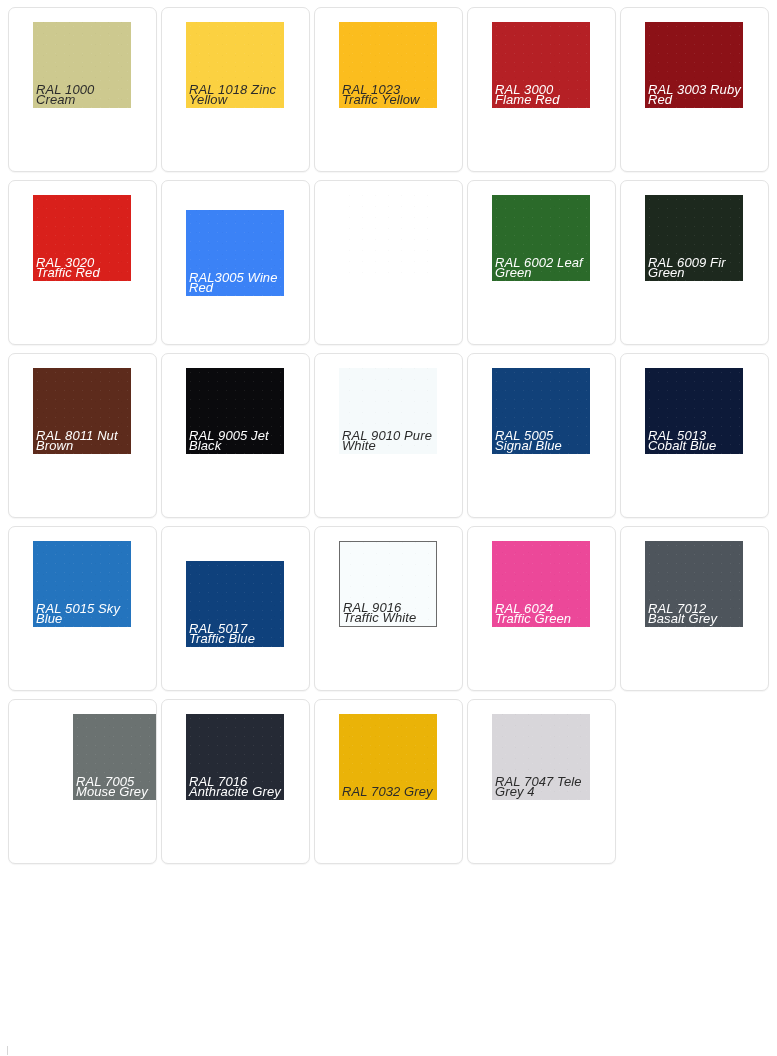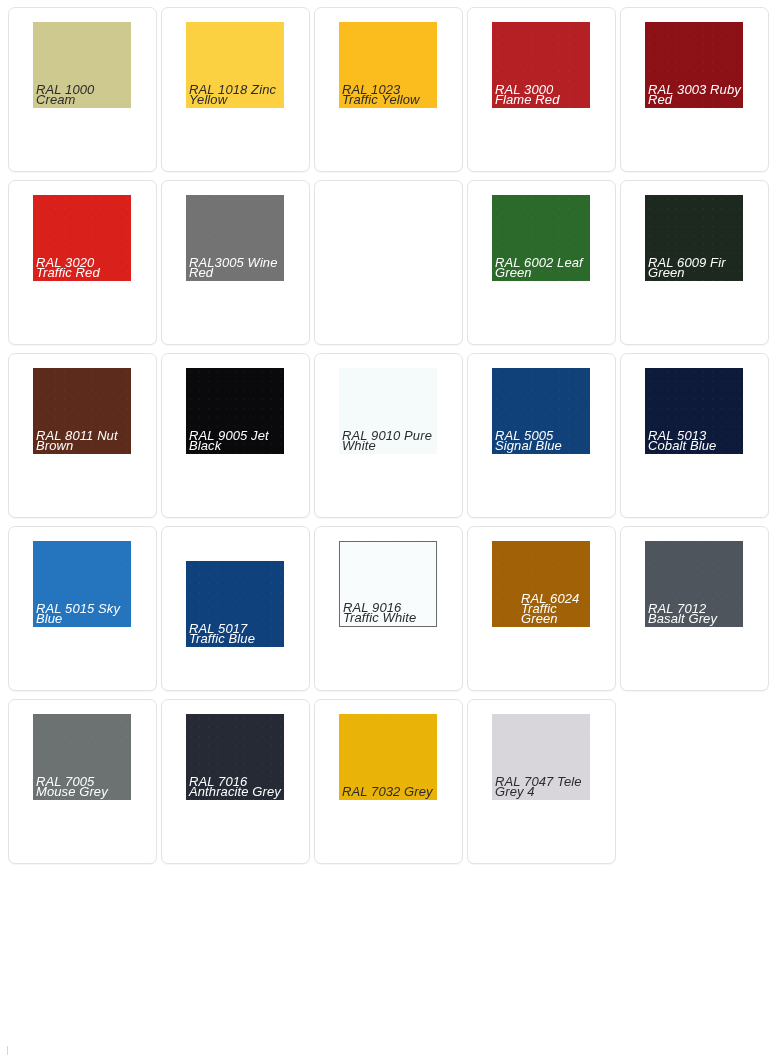--- a/index.html
+++ b/index.html
@@ -127,21 +127,21 @@
         <span class="swatch-label label-light">RAL 3003 Ruby Red</span>
       </div>
     </div>
     <div class="swatch-card">
       <div class="swatch-chip" style="background: rgb(217, 32, 27);">
         <span class="grain"></span>
         <span class="swatch-label label-light">RAL 3020 Traffic Red</span>
       </div>
     </div>
     <div class="swatch-card">
-      <div class="swatch-chip" style="background: #737373;">
+      <div class="swatch-chip" style="background: #3b82f6; margin-top: 15px;">
         <span class="grain"></span>
         <span class="swatch-label label-light">RAL3005 Wine Red</span>
       </div>
     </div>
     <div class="swatch-card">
       <div class="swatch-chip">
         <span class="grain"></span>
         <span class="swatch-label label-light">RAL 6005 Moss Green</span>
       </div>
     </div>
@@ -199,33 +199,33 @@
         <span class="swatch-label label-light">RAL 5017 Traffic Blue</span>
       </div>
     </div>
     <div class="swatch-card">
       <div class="swatch-chip bordered" style="background: rgb(248, 252, 253);">
         <span class="grain"></span>
         <span class="swatch-label label-dark">RAL 9016 Traffic White</span>
       </div>
     </div>
     <div class="swatch-card">
-      <div class="swatch-chip" style="background: #a16207; padding-left: 26px;">
+      <div class="swatch-chip" style="background: #ec4899;">
         <span class="grain"></span>
         <span class="swatch-label label-light">RAL 6024 Traffic Green</span>
       </div>
     </div>
     <div class="swatch-card">
       <div class="swatch-chip" style="background: rgb(78, 85, 92);">
         <span class="grain"></span>
         <span class="swatch-label label-light">RAL 7012 Basalt Grey</span>
       </div>
     </div>
     <div class="swatch-card">
-      <div class="swatch-chip" style="background: rgb(107, 114, 113);">
+      <div class="swatch-chip" style="background: rgb(107, 114, 113); margin-left: 40px;">
         <span class="grain"></span>
         <span class="swatch-label label-light">RAL 7005 Mouse Grey</span>
       </div>
     </div>
     <div class="swatch-card">
       <div class="swatch-chip" style="background: rgb(37, 42, 53);">
         <span class="grain"></span>
         <span class="swatch-label label-light">RAL 7016 Anthracite Grey</span>
       </div>
     </div>

